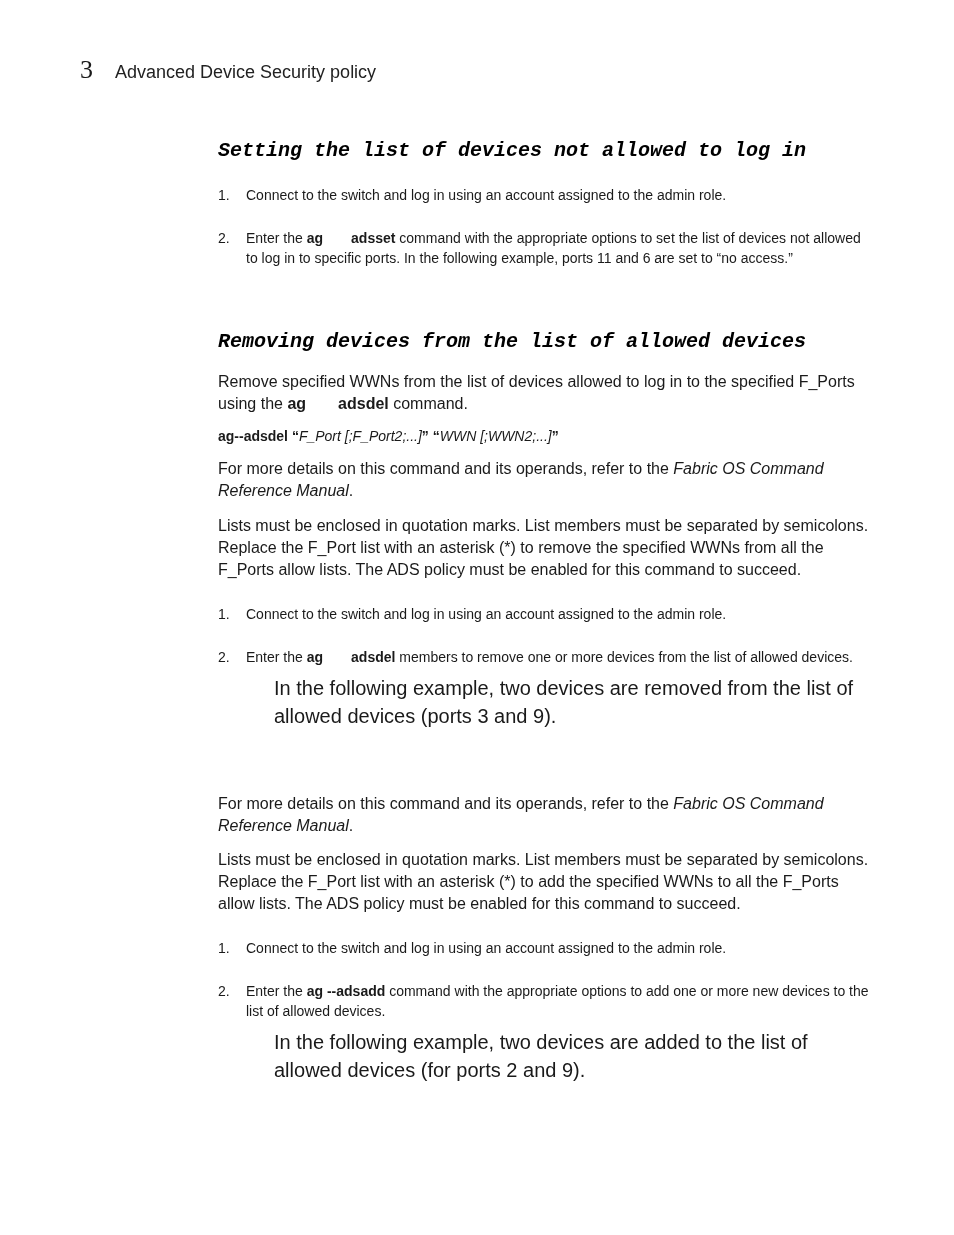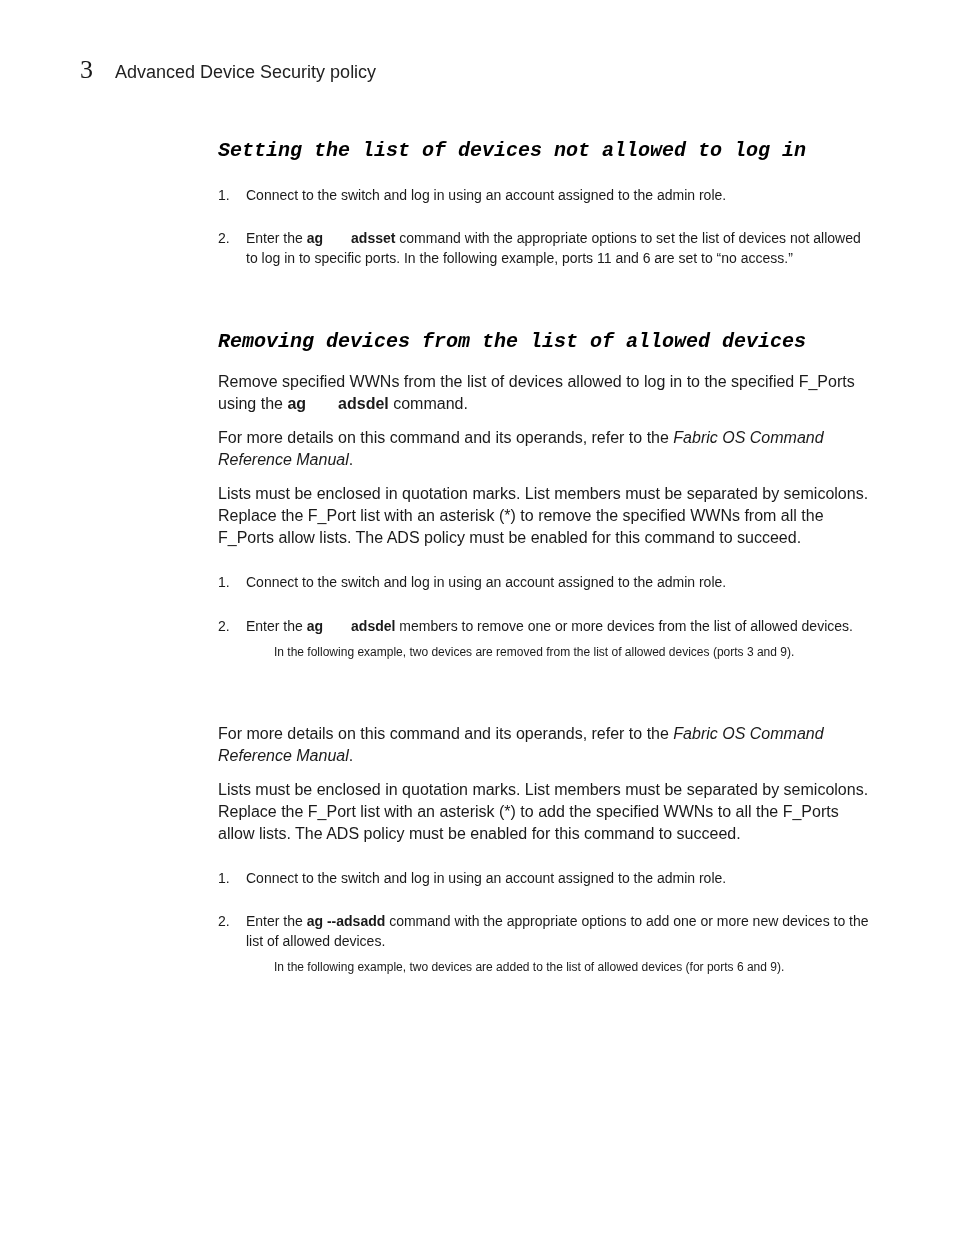--- a/index.html
+++ b/index.html
@@ -63,21 +63,21 @@
     margin-top: 24px;
   }
   ol li::before {
     content: counter(item) ".";
     position: absolute;
     left: 0;
     top: 0;
   }
   .li-sub {
     padding-left: 28px;
-    font-size: 12px;
+    font-size: 20px;
     line-height: 1.38;
     margin-top: 8px;
     margin-bottom: 8px;
   }
   .bold { font-weight: bold; }
   .italic { font-style: italic; }
   .cmdline {
     font-size: 14px;
     margin: 0 0 12px 0;
   }
@@ -102,20 +102,23 @@
           <span>Enter the </span><span class="bold">ag</span><span>  </span><span class="bold">adsset</span><span> command with the appropriate options to set the list of devices not allowed to log in to specific ports. In the following example, ports 11 and 6 are set to “no access.”</span>
         </li>
       </ol>
     </div>
 
     <div class="section">
       <h2>Removing devices from the list of allowed devices</h2>
       <p>
         <span>Remove specified WWNs from the list of devices allowed to log in to the specified F_Ports using the </span><span class="bold">ag</span><span>  </span><span class="bold">adsdel</span><span> command.</span>
       </p>
+      <p class="cmdline">
+        <span class="bold">ag--adsdel “</span><span class="italic">F_Port [;F_Port2;...]</span><span class="bold">” “</span><span class="italic">WWN [;WWN2;...]</span><span class="bold">”</span>
+      </p>
       <p>
         <span>For more details on this command and its operands, refer to the </span><span class="italic">Fabric OS Command Reference Manual</span><span>.</span>
       </p>
       <p>Lists must be enclosed in quotation marks. List members must be separated by semicolons. Replace the F_Port list with an asterisk (*) to remove the specified WWNs from all the F_Ports allow lists. The ADS policy must be enabled for this command to succeed.</p>
       <ol>
         <li>Connect to the switch and log in using an account assigned to the admin role.</li>
         <li>
           <span>Enter the </span><span class="bold">ag</span><span>  </span><span class="bold">adsdel</span><span> members to remove one or more devices from the list of allowed devices.</span>
           <div class="li-sub">In the following example, two devices are removed from the list of allowed devices (ports 3 and 9).</div>
         </li>
@@ -124,19 +127,19 @@
 
     <div class="section">
       <p>
         <span>For more details on this command and its operands, refer to the </span><span class="italic">Fabric OS Command Reference Manual</span><span>.</span>
       </p>
       <p>Lists must be enclosed in quotation marks. List members must be separated by semicolons. Replace the F_Port list with an asterisk (*) to add the specified WWNs to all the F_Ports allow lists. The ADS policy must be enabled for this command to succeed.</p>
       <ol>
         <li>Connect to the switch and log in using an account assigned to the admin role.</li>
         <li>
           <span>Enter the </span><span class="bold">ag --adsadd</span><span> command with the appropriate options to add one or more new devices to the list of allowed devices.</span>
-          <div class="li-sub">In the following example, two devices are added to the list of allowed devices (for ports 6 and 9).</div>
+          <div class="li-sub">In the following example, two devices are added to the list of allowed devices (for ports 2 and 9).</div>
         </li>
       </ol>
     </div>
 
   </div>
 </div>
 
 </body></html>

